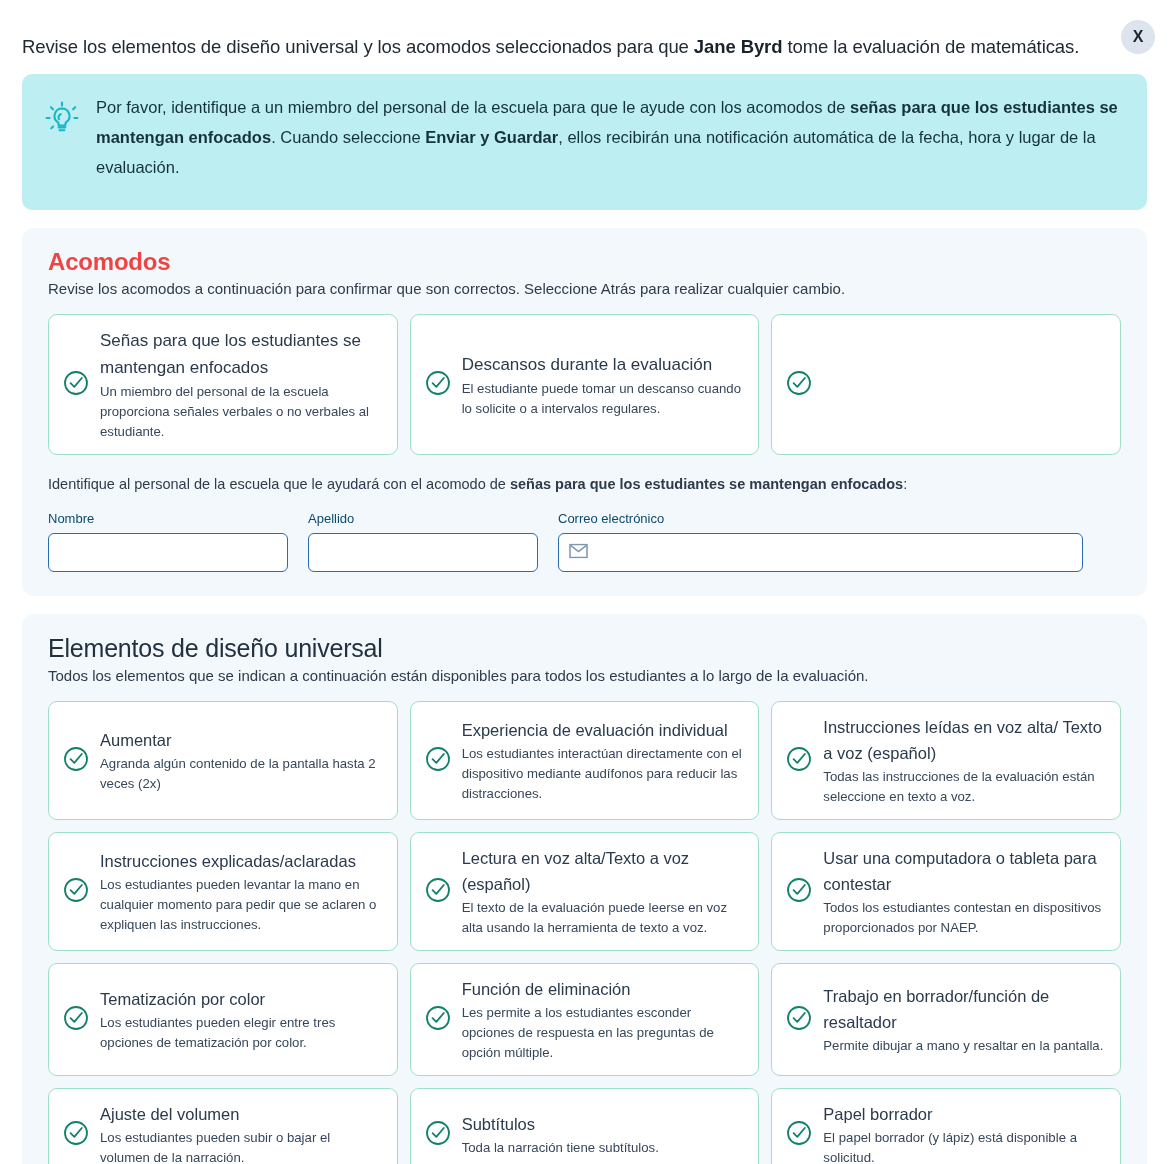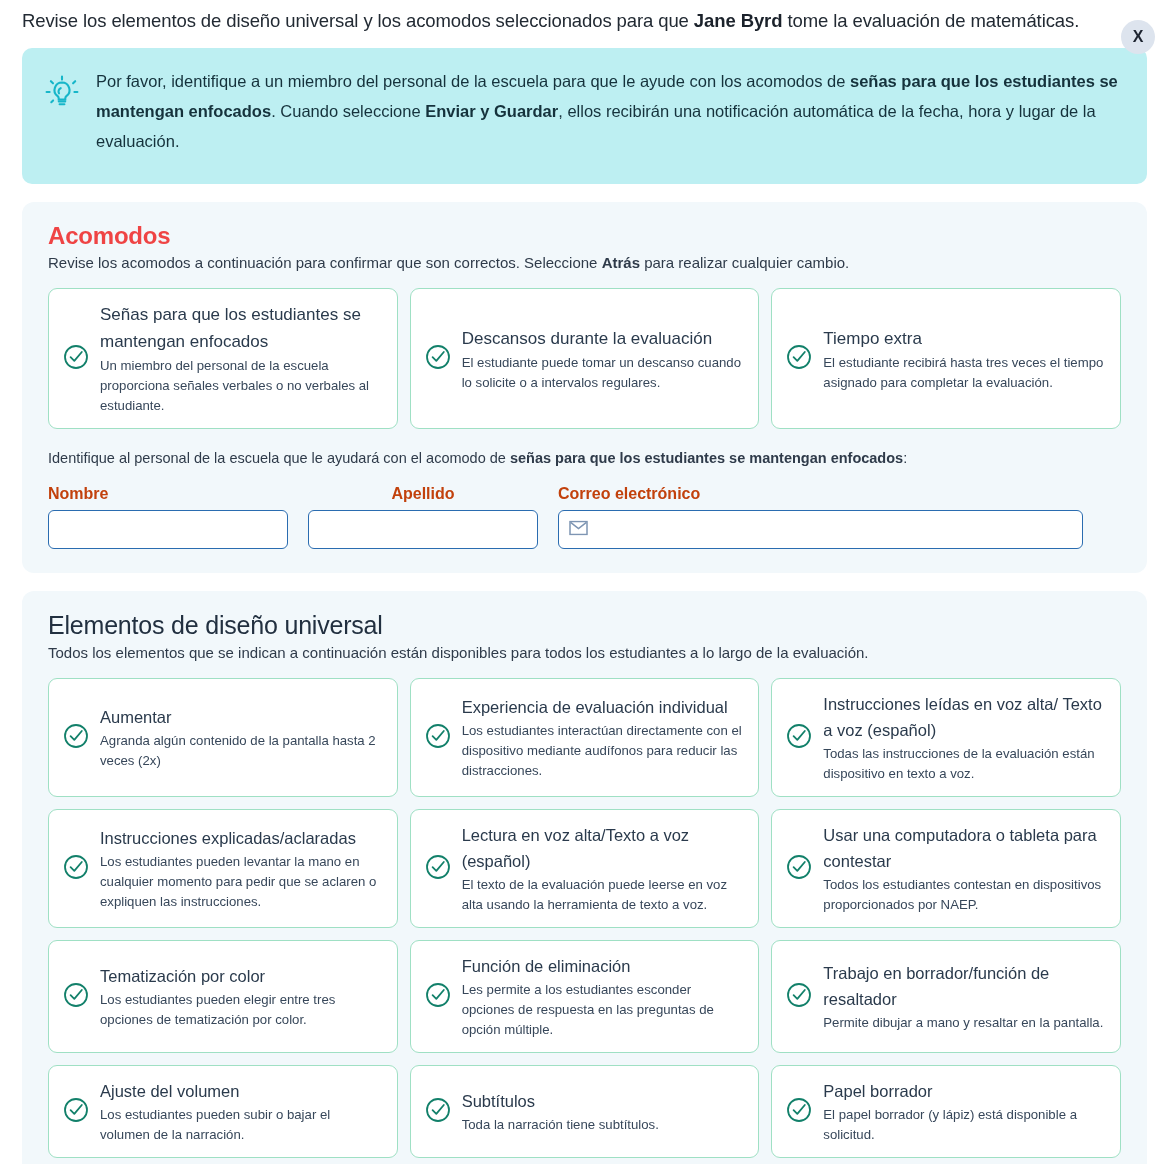--- a/index.html
+++ b/index.html
@@ -12,21 +12,21 @@
   }
   .page {
     width: 1169px; height: 1164px;
     position: relative;
     overflow: hidden;
     background: #ffffff;
   }
 
   
   .header {
-    padding: 6px 70px 0 22px;
+    padding: 32px 70px 0 22px;
   }
   .header-title {
     font-size: 18.5px;
     line-height: 30px;
     color: #222a33;
     font-weight: 400;
     letter-spacing: -0.1px;
   }
   .header-title b { font-weight: 700; color: #1b222b; }
   .close-btn {
@@ -75,21 +75,21 @@
     margin: 0 0 2px 0;
     letter-spacing: -0.2px;
   }
   .panel-title.light { font-weight: 400; font-size: 25px; color: #223040; }
   .panel-sub {
     font-size: 15px;
     line-height: 22px;
     color: #2f3b4a;
     margin-bottom: 14px;
   }
-  .panel-sub b { font-weight: 700; }
+  .panel-sub b { font-weight: 400; }
 
   
   .grid {
     display: grid;
     grid-template-columns: repeat(3, 1fr);
     gap: 12px;
   }
   .card {
     background: #ffffff;
     border: 1.5px solid #9fe0c4;
@@ -127,26 +127,26 @@
     margin: 18px 0 16px 0;
   }
   .identify b { font-weight: 700; }
   .fields {
     display: flex;
     gap: 20px;
     align-items: flex-end;
   }
   .field { display: flex; flex-direction: column; }
   .field.fname { width: 240px; }
-  .field.lname { width: 230px; align-items: center; }
+  .field.lname { width: 230px; }
   .field.email { width: 525px; }
   .field-label {
-    font-size: 16px;
-    font-weight: 700;
-    color: #c2410c;
+    font-size: 13px;
+    font-weight: 400;
+    color: #0c4a6e;
     margin-bottom: 7px;
   }
   .field-input {
     height: 39px;
     border: 1.5px solid #2a6cb0;
     border-radius: 6px;
     background: #ffffff;
     font-size: 14px;
     padding: 0 10px;
     color: #223042;
@@ -214,24 +214,20 @@
           <div class="card-desc">El estudiante puede tomar un descanso cuando lo solicite o a intervalos regulares.</div>
         </div>
       </div>
       <div class="card">
         <span class="check">
           <svg width="26" height="26" viewBox="0 0 26 26" fill="none">
               <circle cx="13" cy="13" r="11" stroke="#12806a" stroke-width="1.8"></circle>
               <path d="M7.6 13.2l3.7 3.6L18.8 8" stroke="#12806a" stroke-width="1.8" stroke-linecap="round" stroke-linejoin="round"></path>
             </svg>
         </span>
-        <div class="card-body">
-          <div class="card-title">Tiempo extra</div>
-          <div class="card-desc">El estudiante recibirá hasta tres veces el tiempo asignado para completar la evaluación.</div>
-        </div>
       </div>
     </div>
 
     <div class="identify"><span>Identifique al personal de la escuela que le ayudará con el acomodo de </span><b>señas para que los estudiantes se mantengan enfocados</b><span>:</span></div>
 
     <div class="fields">
       <div class="field fname">
         <label class="field-label">Nombre</label>
         <input class="field-input" type="text" value="" style="">
       </div>
@@ -279,21 +275,21 @@
             <div class="card-desc">Los estudiantes interactúan directamente con el dispositivo mediante audífonos para reducir las distracciones.</div>
           </div>
         </div>
         <div class="card">
           <span class="check"><svg width="26" height="26" viewBox="0 0 26 26" fill="none">
               <circle cx="13" cy="13" r="11" stroke="#12806a" stroke-width="1.8"></circle>
               <path d="M7.6 13.2l3.7 3.6L18.8 8" stroke="#12806a" stroke-width="1.8" stroke-linecap="round" stroke-linejoin="round"></path>
             </svg></span>
           <div class="card-body">
             <div class="card-title">Instrucciones leídas en voz alta/ Texto a voz (español)</div>
-            <div class="card-desc">Todas las instrucciones de la evaluación están dispositivo en texto a voz.</div>
+            <div class="card-desc">Todas las instrucciones de la evaluación están seleccione en texto a voz.</div>
           </div>
         </div>
         <div class="card">
           <span class="check"><svg width="26" height="26" viewBox="0 0 26 26" fill="none">
               <circle cx="13" cy="13" r="11" stroke="#12806a" stroke-width="1.8"></circle>
               <path d="M7.6 13.2l3.7 3.6L18.8 8" stroke="#12806a" stroke-width="1.8" stroke-linecap="round" stroke-linejoin="round"></path>
             </svg></span>
           <div class="card-body">
             <div class="card-title">Instrucciones explicadas/aclaradas</div>
             <div class="card-desc">Los estudiantes pueden levantar la mano en cualquier momento para pedir que se aclaren o expliquen las instrucciones.</div>

